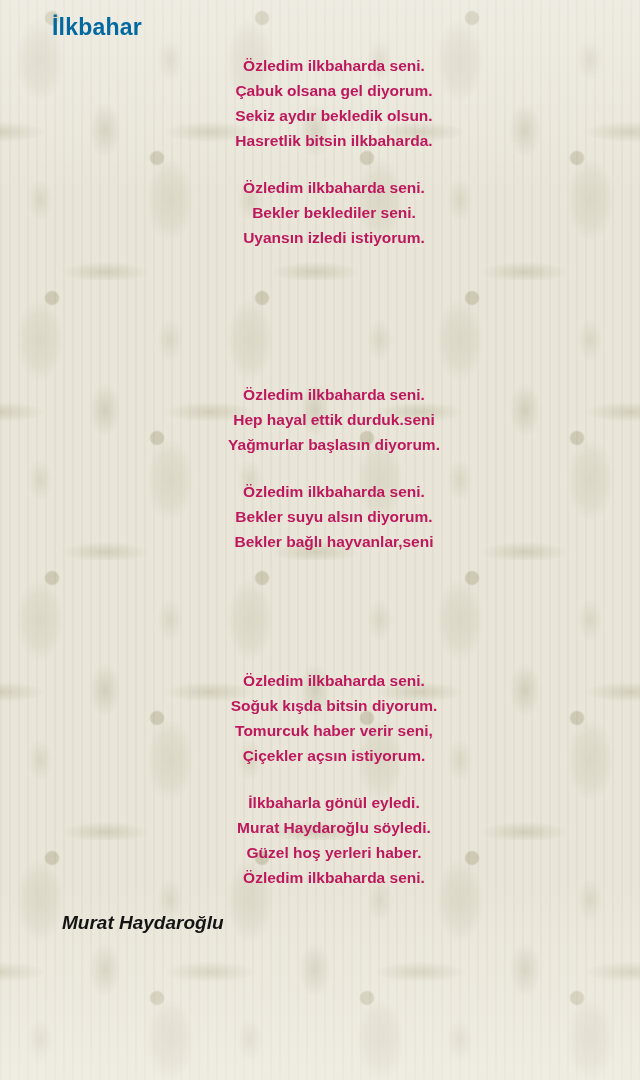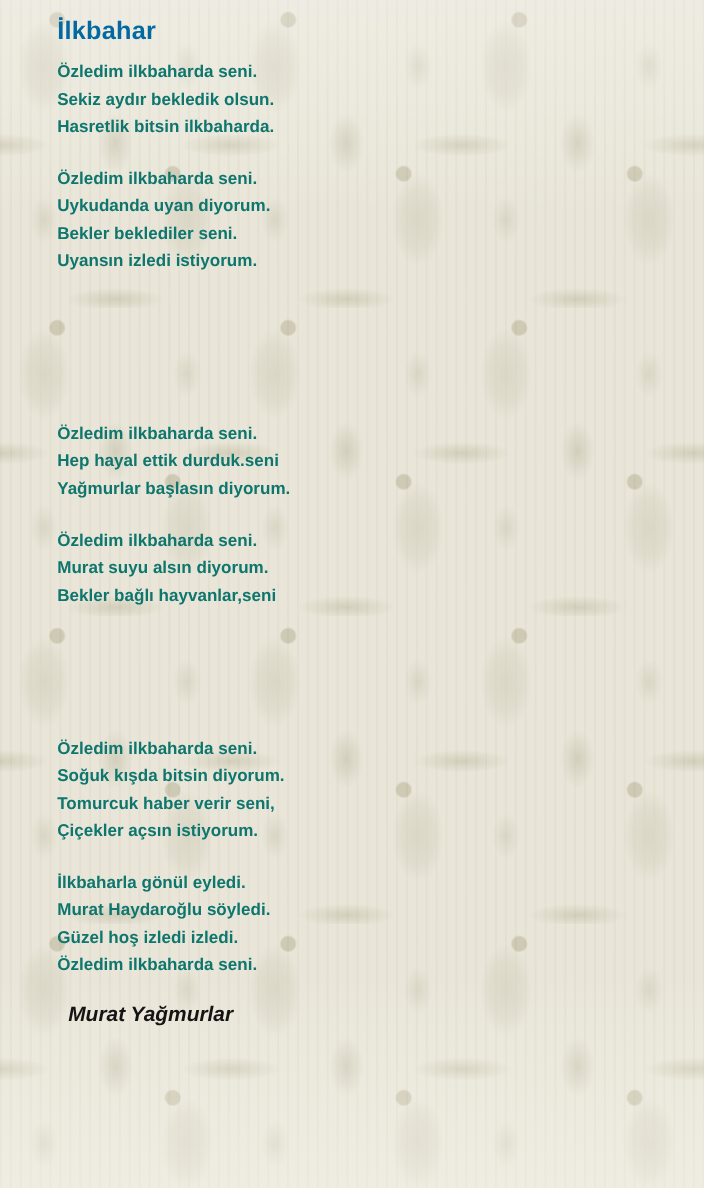--- a/index.html
+++ b/index.html
@@ -63,23 +63,24 @@
     margin: 0 0 12px 0;
     letter-spacing: 0.2px;
   }
 
   .stanza {
     margin: 0 0 22px 0;
   }
   .line {
     font-size: 15.5px;
     font-weight: bold;
-    color: #0f766e;
+    color: #be185d;
     line-height: 25px;
     white-space: pre;
+    text-align: center;
   }
   .gap-lg { height: 110px; }
   .gap-md { height: 92px; }
 
   #poem-author {
     font-size: 19px;
     font-style: italic;
     font-weight: bold;
     color: #141414;
     margin-top: 10px;
@@ -92,56 +93,56 @@
 <div id="wallpaper"></div>
 <div id="wallpaper2"></div>
 <div id="vignette"></div>
 
 <div id="content">
 
   <h1 id="poem-title">İlkbahar</h1>
 
   <div class="stanza">
     <div class="line">Özledim ilkbaharda seni.</div>
+    <div class="line">Çabuk olsana gel diyorum.</div>
     <div class="line">Sekiz aydır bekledik olsun.</div>
     <div class="line">Hasretlik bitsin ilkbaharda.</div>
   </div>
 
   <div class="stanza">
     <div class="line">Özledim ilkbaharda seni.</div>
-    <div class="line">Uykudanda uyan diyorum.</div>
     <div class="line">Bekler beklediler seni.</div>
     <div class="line">Uyansın izledi istiyorum.</div>
   </div>
 
   <div class="gap-lg"></div>
 
   <div class="stanza">
     <div class="line">Özledim ilkbaharda seni.</div>
     <div class="line">Hep hayal ettik durduk.seni</div>
     <div class="line">Yağmurlar başlasın diyorum.</div>
   </div>
 
   <div class="stanza">
     <div class="line">Özledim ilkbaharda seni.</div>
-    <div class="line">Murat suyu alsın diyorum.</div>
+    <div class="line">Bekler suyu alsın diyorum.</div>
     <div class="line">Bekler bağlı hayvanlar,seni</div>
   </div>
 
   <div class="gap-md"></div>
 
   <div class="stanza">
     <div class="line">Özledim ilkbaharda seni.</div>
     <div class="line">Soğuk kışda bitsin diyorum.</div>
     <div class="line">Tomurcuk haber verir seni,</div>
     <div class="line">Çiçekler açsın istiyorum.</div>
   </div>
 
   <div class="stanza">
     <div class="line">İlkbaharla gönül eyledi.</div>
     <div class="line">Murat Haydaroğlu söyledi.</div>
-    <div class="line">Güzel hoş izledi izledi.</div>
+    <div class="line">Güzel hoş yerleri haber.</div>
     <div class="line">Özledim ilkbaharda seni.</div>
   </div>
 
-  <div id="poem-author">Murat Yağmurlar</div>
+  <div id="poem-author">Murat Haydaroğlu</div>
 
 </div>
 
 </body></html>

